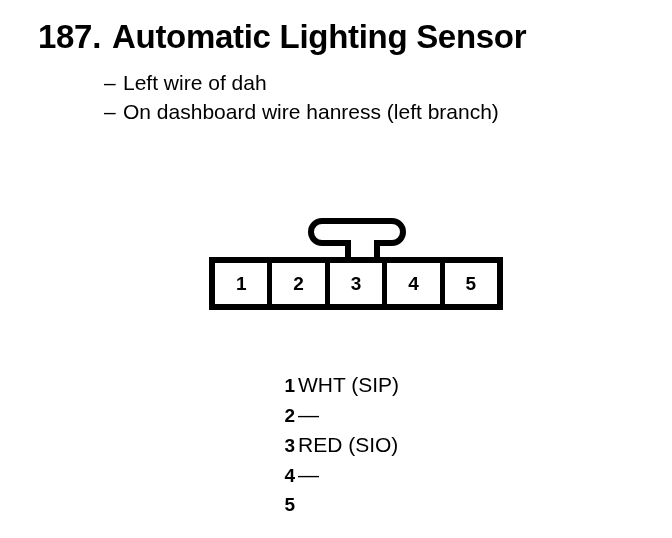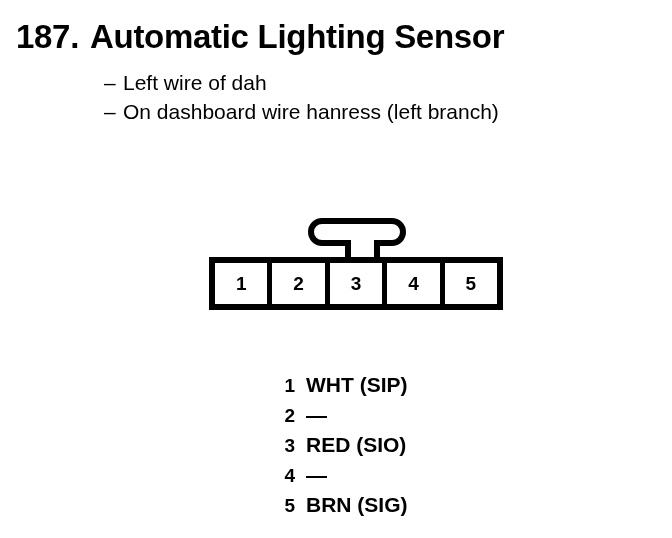--- a/index.html
+++ b/index.html
@@ -13,21 +13,21 @@
     position: relative;
     overflow: hidden;
     font-family: "Liberation Sans", sans-serif;
     color: #000000;
     -webkit-font-smoothing: none;
   }
 
   
   .title {
     position: absolute;
-    left: 16px;
+    left: 38px;
     top: 18px;
     font-size: 33px;
     font-weight: bold;
     letter-spacing: -0.3px;
     white-space: nowrap;
     line-height: 38px;
   }
   .title .num { margin-right: 11px; }
 
   
@@ -130,22 +130,21 @@
     align-items: baseline;
     white-space: nowrap;
   }
   .legend-num {
     width: 14px;
     text-align: right;
     font-weight: bold;
     font-size: 19px;
   }
   .legend-val {
-    margin-left: 11px;
-    font-weight: bold;
+    margin-left: 3px;
   }
 </style>
 </head>
 <body>
 
 <div class="title">
   <span class="num">187.</span><span>Automatic Lighting Sensor</span>
 </div>
 
 <div class="bullets">
@@ -184,15 +183,14 @@
   <div class="legend-row">
     <span class="legend-num">3</span>
     <span class="legend-val">RED (SIO)</span>
   </div>
   <div class="legend-row">
     <span class="legend-num">4</span>
     <span class="legend-val">—</span>
   </div>
   <div class="legend-row">
     <span class="legend-num">5</span>
-    <span class="legend-val">BRN (SIG)</span>
   </div>
 </div>
 
 </body></html>

